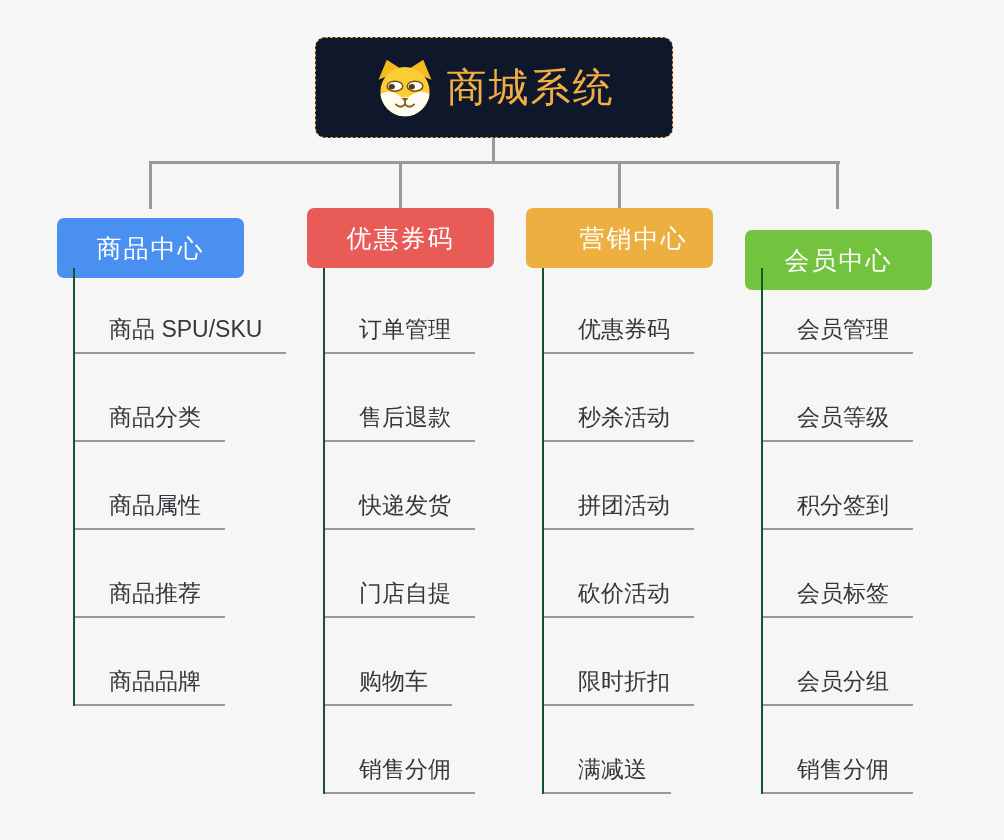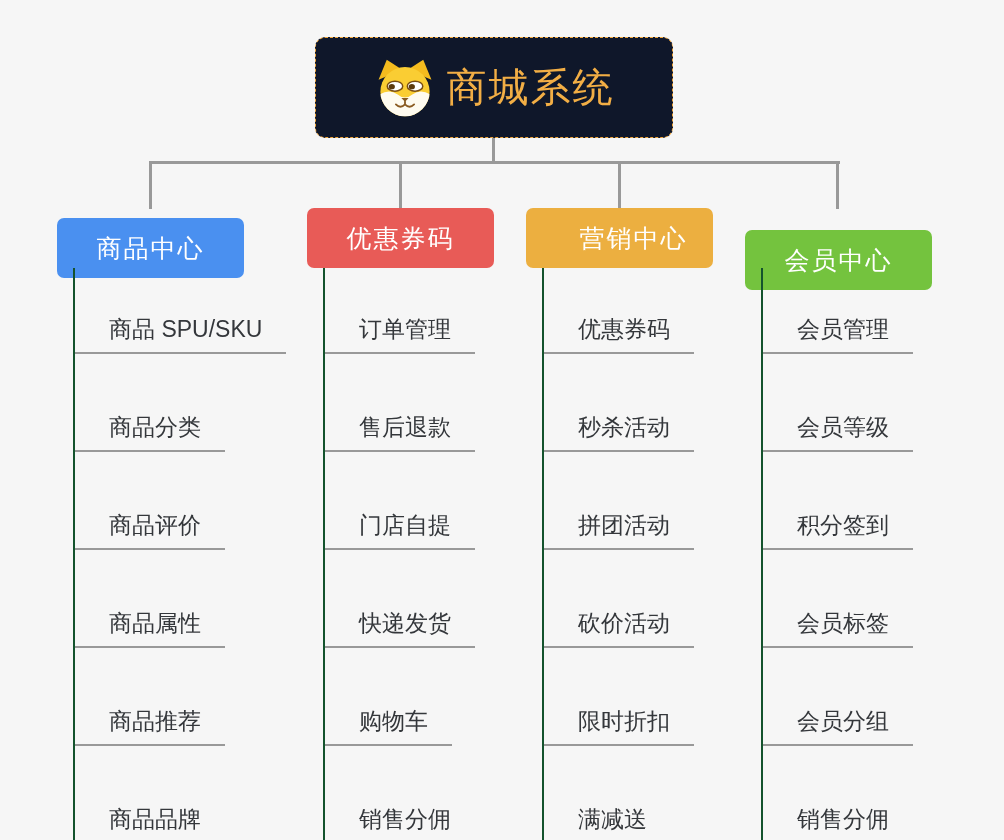--- a/index.html
+++ b/index.html
@@ -56,21 +56,21 @@
   
   .branch-col {
     position: absolute; top: 268px;
     border-left: 2px solid #14532d;
     display: flex; flex-direction: column;
   }
   .col-1 { left: 73px; }  .col-2 { left: 323px; }
   .col-3 { left: 542px; } .col-4 { left: 761px; }
 
   .mind-item {
-    height: 98px;
+    height: 88px;
     display: flex; align-items: flex-end;
   }
   .mind-item:first-child { height: 86px; }
   .mind-item .item-label {
     display: inline-block;
     width: fit-content;
     padding: 0 24px 7px 34px;
     border-bottom: 2px solid #999999;
     font-size: 23px;
     color: #34373B;
@@ -123,47 +123,44 @@
   <div class="branch-header bh-4" style="background: rgb(116, 195, 62);">会员中心</div>
 
   <div class="branch-col col-1">
     <div class="mind-item">
         <span class="item-label">商品 SPU/SKU</span>
       </div>
     <div class="mind-item">
         <span class="item-label">商品分类</span>
       </div>
     <div class="mind-item">
-        <span class="item-label">商品评价</span>
-      </div>
-    <div class="mind-item">
         <span class="item-label">商品属性</span>
       </div>
     <div class="mind-item">
         <span class="item-label">商品推荐</span>
       </div>
     <div class="mind-item">
         <span class="item-label">商品品牌</span>
       </div>
   </div>
 
   <div class="branch-col col-2">
     <div class="mind-item">
         <span class="item-label">订单管理</span>
       </div>
     <div class="mind-item">
         <span class="item-label">售后退款</span>
       </div>
     <div class="mind-item">
+        <span class="item-label">快递发货</span>
+      </div>
+    <div class="mind-item">
         <span class="item-label">门店自提</span>
       </div>
     <div class="mind-item">
-        <span class="item-label">快递发货</span>
-      </div>
-    <div class="mind-item">
         <span class="item-label">购物车</span>
       </div>
     <div class="mind-item">
         <span class="item-label">销售分佣</span>
       </div>
   </div>
 
   <div class="branch-col col-3">
     <div class="mind-item">
         <span class="item-label">优惠券码</span>

